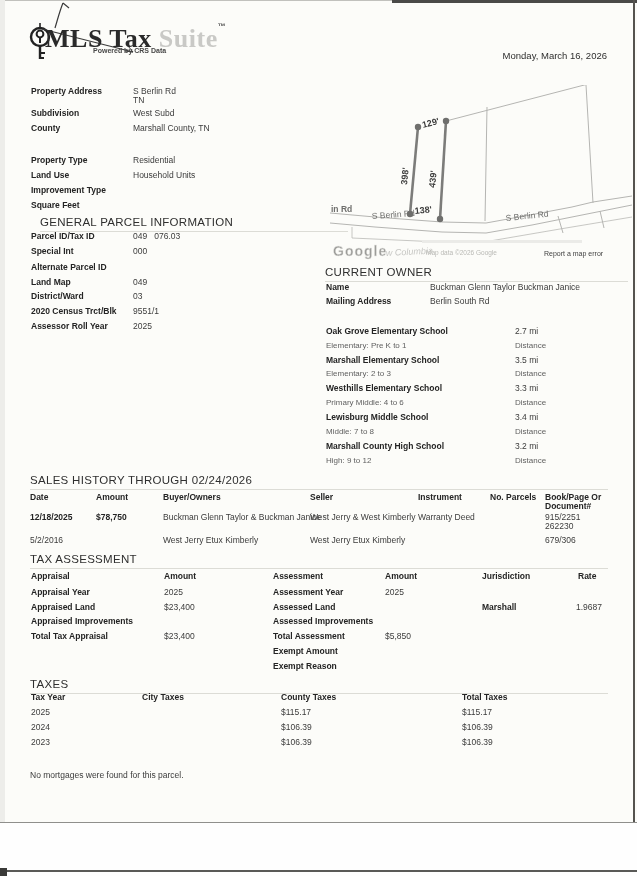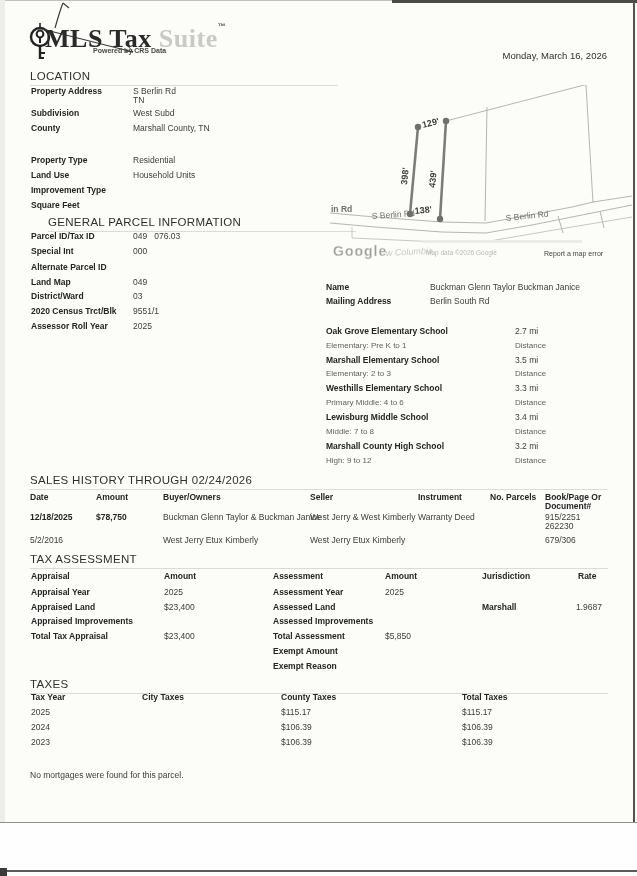--- a/index.html
+++ b/index.html
@@ -42,37 +42,36 @@
   <svg class="ab" style="left:20px;top:0" width="140" height="60" viewBox="0 0 140 60">
     <path d="M43,3 C40,10 38,18 35,28" stroke="#3a3a3a" stroke-width="1.2" fill="none"></path>
     <path d="M43,3 L49,8" stroke="#3a3a3a" stroke-width="1.1" fill="none"></path>
     <path d="M22,29 L113,52" stroke="#3a3a3a" stroke-width="1.1" fill="none"></path>
     <path d="M113,52 L105,51 M113,52 L108,46" stroke="#3a3a3a" stroke-width="1" fill="none"></path>
   </svg>
   <div class="ab logo-main" style="left:45px;top:22px"><span>MLS Tax </span><span class="logo-suite">Suite</span><span class="logo-tm">™</span></div>
   <div class="ab powered" style="left:93px;top:47px">Powered by CRS Data</div>
   <div class="ab date" style="right:30px;top:50px">Monday, March 16, 2026</div>
 
-  <div class="ab sec" style="left:30px;top:70px;width:308px">LOCATION</div>
   <span class="ab lb" style="left:31px;top:86px">Property Address</span>
   <span class="ab vl" style="left:133px;top:86px">S Berlin Rd</span>
   <span class="ab vl" style="left:133px;top:95px">TN</span>
   <span class="ab lb" style="left:31px;top:108px">Subdivision</span>
   <span class="ab vl" style="left:133px;top:108px">West Subd</span>
   <span class="ab lb" style="left:31px;top:123px">County</span>
   <span class="ab vl" style="left:133px;top:123px">Marshall County, TN</span>
 
   <span class="ab lb" style="left:31px;top:155px">Property Type</span>
   <span class="ab vl" style="left:133px;top:155px">Residential</span>
   <span class="ab lb" style="left:31px;top:170px">Land Use</span>
   <span class="ab vl" style="left:133px;top:170px">Household Units</span>
   <span class="ab lb" style="left:31px;top:185px">Improvement Type</span>
   <span class="ab lb" style="left:31px;top:200px">Square Feet</span>
 
-  <div class="ab sec" style="left:48px;top:216px;width:308px">GENERAL PARCEL INFORMATION</div>
+  <div class="ab sec" style="left:40px;top:216px;width:308px">GENERAL PARCEL INFORMATION</div>
   <span class="ab lb" style="left:31px;top:231px">Parcel ID/Tax ID</span>
   <span class="ab vl" style="left:133px;top:231px">049   076.03</span>
   <span class="ab lb" style="left:31px;top:246px">Special Int</span>
   <span class="ab vl" style="left:133px;top:246px">000</span>
   <span class="ab lb" style="left:31px;top:262px">Alternate Parcel ID</span>
   <span class="ab lb" style="left:31px;top:277px">Land Map</span>
   <span class="ab vl" style="left:133px;top:277px">049</span>
   <span class="ab lb" style="left:31px;top:291px">District/Ward</span>
   <span class="ab vl" style="left:133px;top:291px">03</span>
   <span class="ab lb" style="left:31px;top:306px">2020 Census Trct/Blk</span>
@@ -108,20 +107,21 @@
     <text x="85" y="129" font-size="9" fill="#3d3d3d" font-weight="bold" transform="rotate(-6 85 129)">138'</text>
     <text x="1" y="127" font-size="8.5" fill="#6e6e6c" font-weight="bold">in Rd</text>
     <text font-size="8.5" fill="#6e6e6c" transform="translate(42 134) rotate(-4)">S Berlin Rd</text>
     <text font-size="8.5" fill="#6e6e6c" transform="translate(176 136) rotate(-6)">S Berlin Rd</text>
     <text font-size="9" font-style="italic" fill="#c7c7c4" transform="translate(56 171) rotate(-3)">w Columbia</text>
     <text x="3" y="171" font-size="14" font-weight="bold" fill="#9c9c99" stroke="#e8e8e5" stroke-width="0.35" letter-spacing="1">Google</text>
     <text x="96" y="170" font-size="6.5" fill="#b9b9b5">Map data ©2026 Google</text>
     <text x="214" y="171" font-size="7" fill="#3f3f3f">Report a map error</text>
   </svg>
 
+  <div class="ab sec" style="left:325px;top:266px;width:303px">CURRENT OWNER</div>
   <span class="ab lb" style="left:326px;top:282px">Name</span>
   <span class="ab vl" style="left:430px;top:282px">Buckman Glenn Taylor Buckman Janice</span>
   <span class="ab lb" style="left:326px;top:296px">Mailing Address</span>
   <span class="ab vl" style="left:430px;top:296px">Berlin South Rd</span>
 
   <span class="ab lb" style="left:326px;top:326px">Oak Grove Elementary School</span>
   <span class="ab vl" style="left:515px;top:326px">2.7 mi</span>
   <span class="ab sm" style="left:326px;top:341px">Elementary: Pre K to 1</span>
   <span class="ab sm" style="left:515px;top:341px">Distance</span>
   <span class="ab lb" style="left:326px;top:355px">Marshall Elementary School</span>

